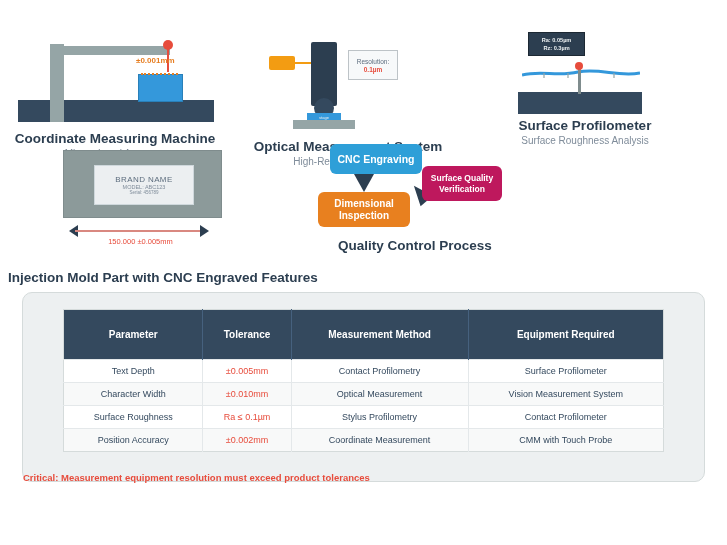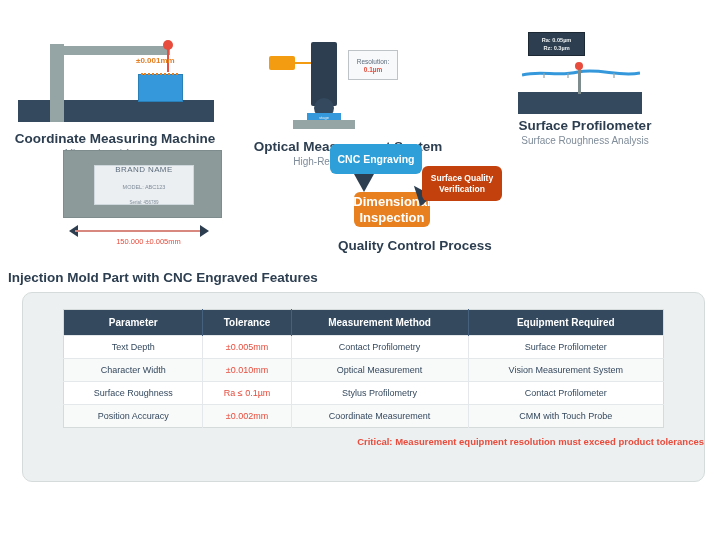--- a/index.html
+++ b/index.html
@@ -78,50 +78,50 @@
     font-size: 5.6px; color: #ecf0f1; text-align: center; font-weight: bold;
     display: flex; flex-direction: column; align-items: center; justify-content: center; line-height: 1.45;
   }
 
   
   #mold-part-illustration { position: absolute; left: 63px; top: 150px; width: 165px; height: 100px; }
   .mold-body { position: absolute; left: 0px; top: 0px; width: 157px; height: 66px; background: #8c9a9a; border: 1px solid #7f8c8d; }
   .mold-plate {
     position: absolute; left: 30px; top: 14px; width: 98px; height: 38px;
     background: #eceff1; border: 1px solid #cfd8dc;
-    display: flex; flex-direction: column; align-items: center; justify-content: center; gap: 10px;
+    display: flex; flex-direction: column; align-items: center; justify-content: center; gap: 0;
   }
   .mold-brand { font-size: 8px; color: #5d6d7e; letter-spacing: .4px; }
   .mold-model { font-size: 5.5px; color: #7f8c9a; }
   .mold-serial { font-size: 4.5px; color: #7f8c9a; }
   .dim-line { position: absolute; left: 12px; top: 80px; width: 130px; height: 2px; background: #d98880; }
   .dim-arrow-l {
     position: absolute; left: 6px; top: 75px; width: 0; height: 0;
     border-top: 6px solid transparent; border-bottom: 6px solid transparent; border-right: 9px solid #2c3e50;
   }
   .dim-arrow-r {
     position: absolute; left: 137px; top: 75px; width: 0; height: 0;
     border-top: 6px solid transparent; border-bottom: 6px solid transparent; border-left: 9px solid #2c3e50;
   }
   .dim-text {
-    position: absolute; left: 8px; top: 87px; width: 155px;
+    position: absolute; left: 0px; top: 87px; width: 155px;
     text-align: center; font-size: 7.5px; color: #e74c3c; white-space: nowrap;
   }
 
   
   #flowchart { position: absolute; left: 310px; top: 140px; width: 210px; height: 105px; }
   .flow-node {
     position: absolute; border-radius: 6px; color: #ffffff;
     font-weight: bold; text-align: center;
     display: flex; align-items: center; justify-content: center;
     line-height: 1.2;
   }
   #flow-node-0 { left: 20px; top: 4px; width: 92px; height: 30px; background: #2e9fd8; font-size: 10.5px; }
-  #flow-node-1 { left: 8px; top: 52px; width: 76px; height: 35px; background: #e8801f; font-size: 13px; margin-left: 36px; }
-  #flow-node-2 { left: 112px; top: 26px; width: 80px; height: 35px; background: #c2410c; font-size: 8.5px; }
+  #flow-node-1 { left: 8px; top: 52px; width: 92px; height: 35px; background: #e8801f; font-size: 10px; }
+  #flow-node-2 { left: 112px; top: 26px; width: 80px; height: 35px; background: #be185d; font-size: 8.5px; }
   .flow-arrow-down {
     position: absolute; left: 44px; top: 34px; width: 0; height: 0;
     border-left: 10px solid transparent; border-right: 10px solid transparent; border-top: 18px solid #2c3e50;
   }
   .flow-arrow-diag {
     position: absolute; left: 100px; top: 42px; width: 26px; height: 26px;
     transform: rotate(-40deg);
   }
   .flow-arrow-diag::after {
     content: ""; position: absolute; left: 4px; top: 0; width: 0; height: 0;
@@ -137,34 +137,34 @@
   #spec-title {
     margin-top: 14px; text-align: center;
     font-size: 14.5px; font-weight: bold; color: #2c3e50;
   }
   #spec-table {
     margin: 16px auto 0; border-collapse: collapse; width: 601px;
     background: #ffffff; border: 1px solid #d5dbdb;
   }
   #spec-table th {
     background: #34495e; color: #ffffff;
-    font-size: 10px; font-weight: bold; padding: 7px 4px;
+    font-size: 10px; font-weight: bold; padding: 19px 4px;
     border-right: 1px solid #46617e; text-align: center;
   }
   #spec-table th:last-child { border-right: none; }
   #spec-table td {
     font-size: 9px; color: #34495e; padding: 6px 4px;
     text-align: center; border-right: 1px solid #e4e8ea; border-top: 1px solid #e4e8ea;
   }
   #spec-table td:last-child { border-right: none; }
   #spec-table tbody tr:nth-child(odd) { background: #ffffff; }
   #spec-table tbody tr:nth-child(even) { background: #f8f9f9; }
   .tol-cell { color: #e74c3c !important; }
   #spec-note {
-    margin-top: 8px; text-align: right;
+    margin-top: 20px; text-align: left;
     font-size: 9.5px; font-weight: bold; color: #e74c3c;
   }
 </style>
 </head>
 <body>
 
 <div class="stage">
 
   <div id="cmm-illustration">
     <div class="cmm-base"></div>

